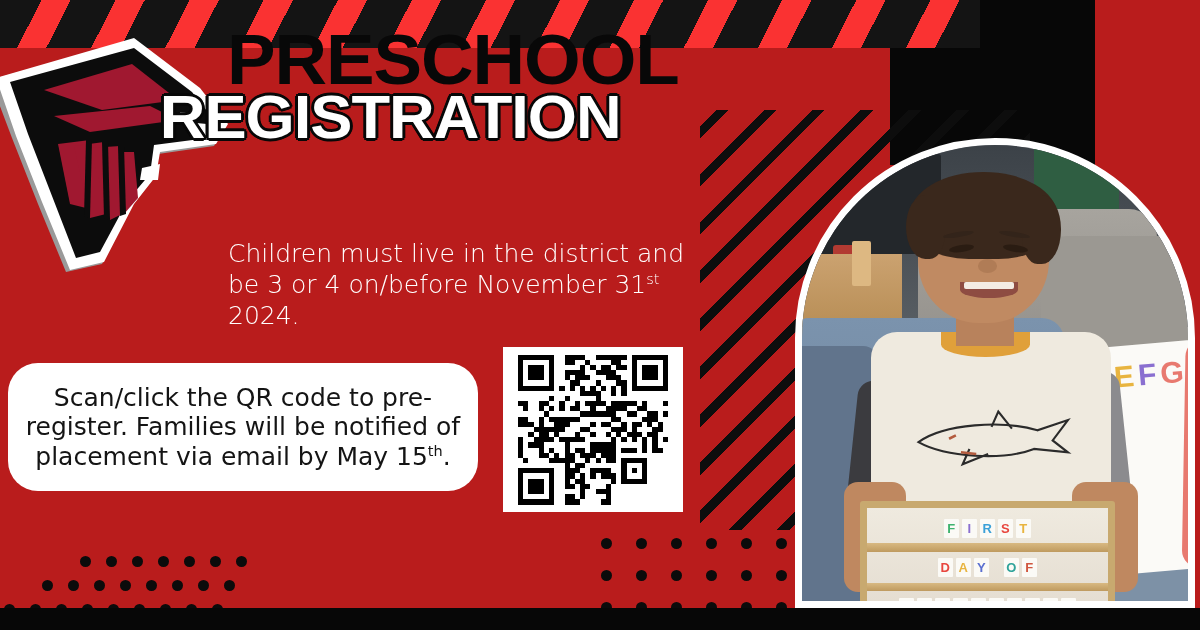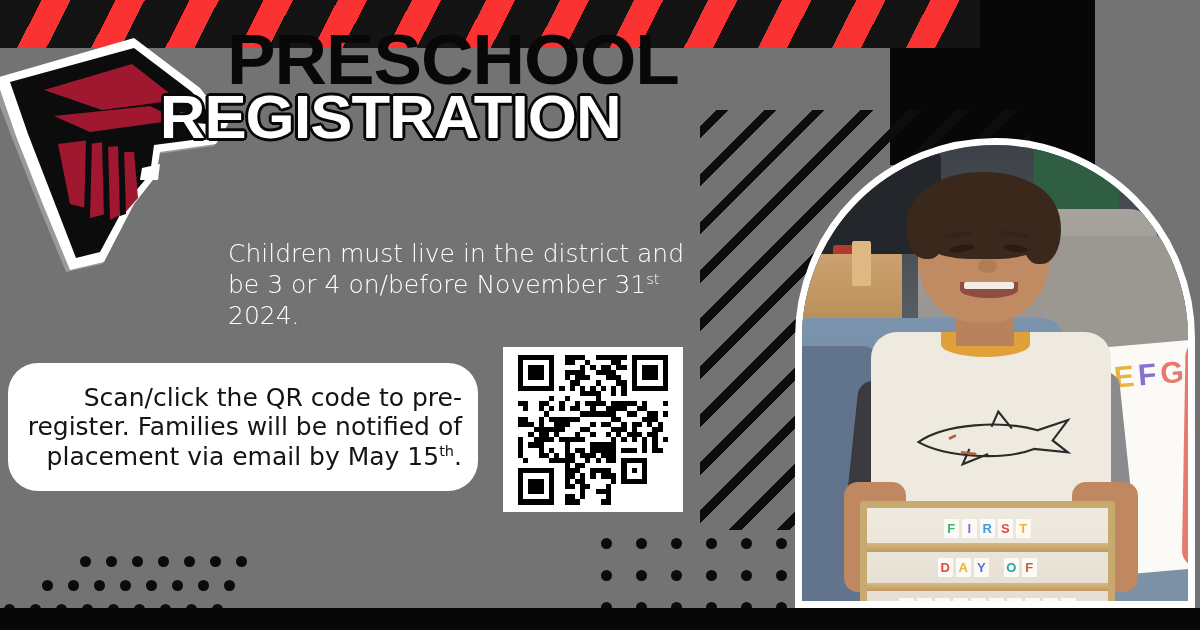--- a/index.html
+++ b/index.html
@@ -3,21 +3,21 @@
 <meta charset="utf-8">
 <title>Preschool Pre-Registration Flyer</title>
 <style>
   * { margin:0; padding:0; box-sizing:border-box; }
   html,body { width:1200px; height:630px; overflow:hidden; background:#fff; }
   body { font-family:"Liberation Sans", sans-serif; }
 
   .flyer {
     position:relative;
     width:1200px; height:630px;
-    background:#737373;
+    background:#b91c1c;
     overflow:hidden;
   }
 
   
   .stripes-top {
     position:absolute; left:-10px; top:0; width:990px; height:48px;
     background-image:repeating-linear-gradient(
         -63deg,
         #141414 0px, #141414 40px,
         #FA3232 40px, #FA3232 66px);
@@ -119,21 +119,21 @@
   .callout {
     position:absolute; left:8px; top:363px;
     width:470px; height:128px;
     background:#ffffff;
     border-radius:30px;
     z-index:7;
     display:flex; align-items:center; justify-content:center;
     padding:6px 16px;
   }
   .callout-text {
-    text-align:right;
+    text-align:center;
     color:#141414;
     font-size:25px;
     line-height:1.18;
     font-family:"DejaVu Sans", sans-serif;
   }
   .callout-text sup { font-size:0.58em; vertical-align:super; }
 
   
   .qr-wrap {
     position:absolute; left:503px; top:347px;

